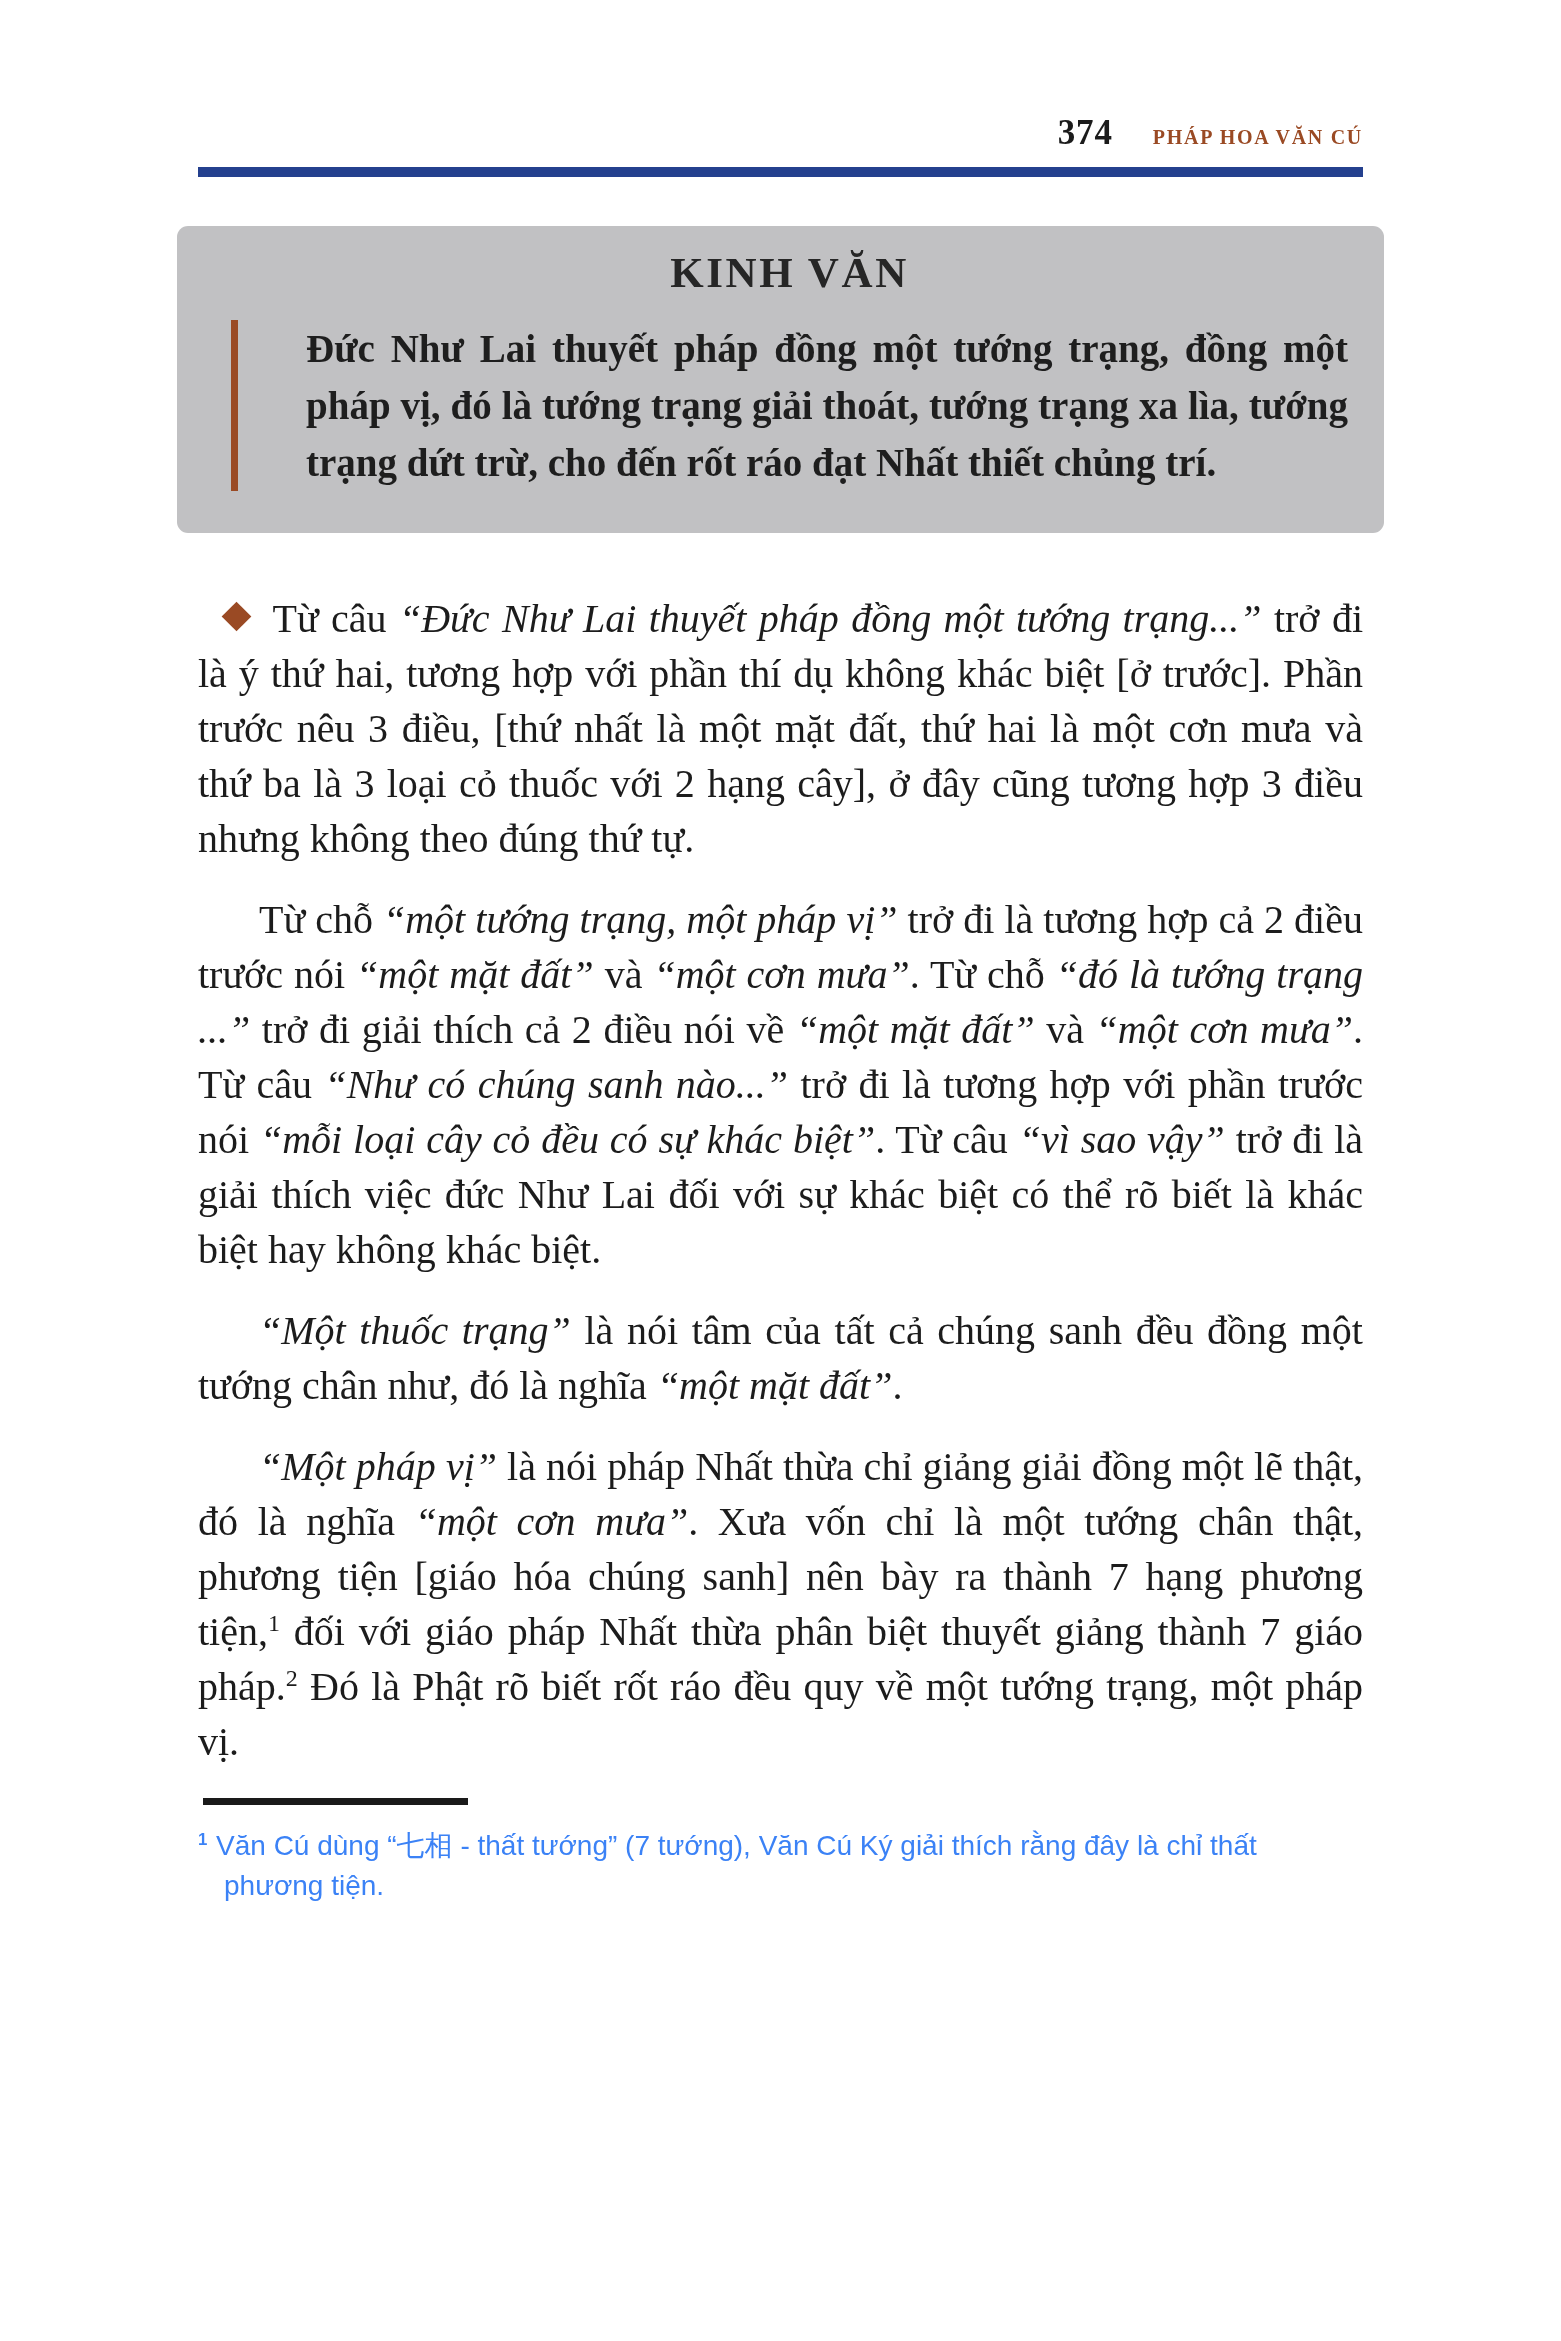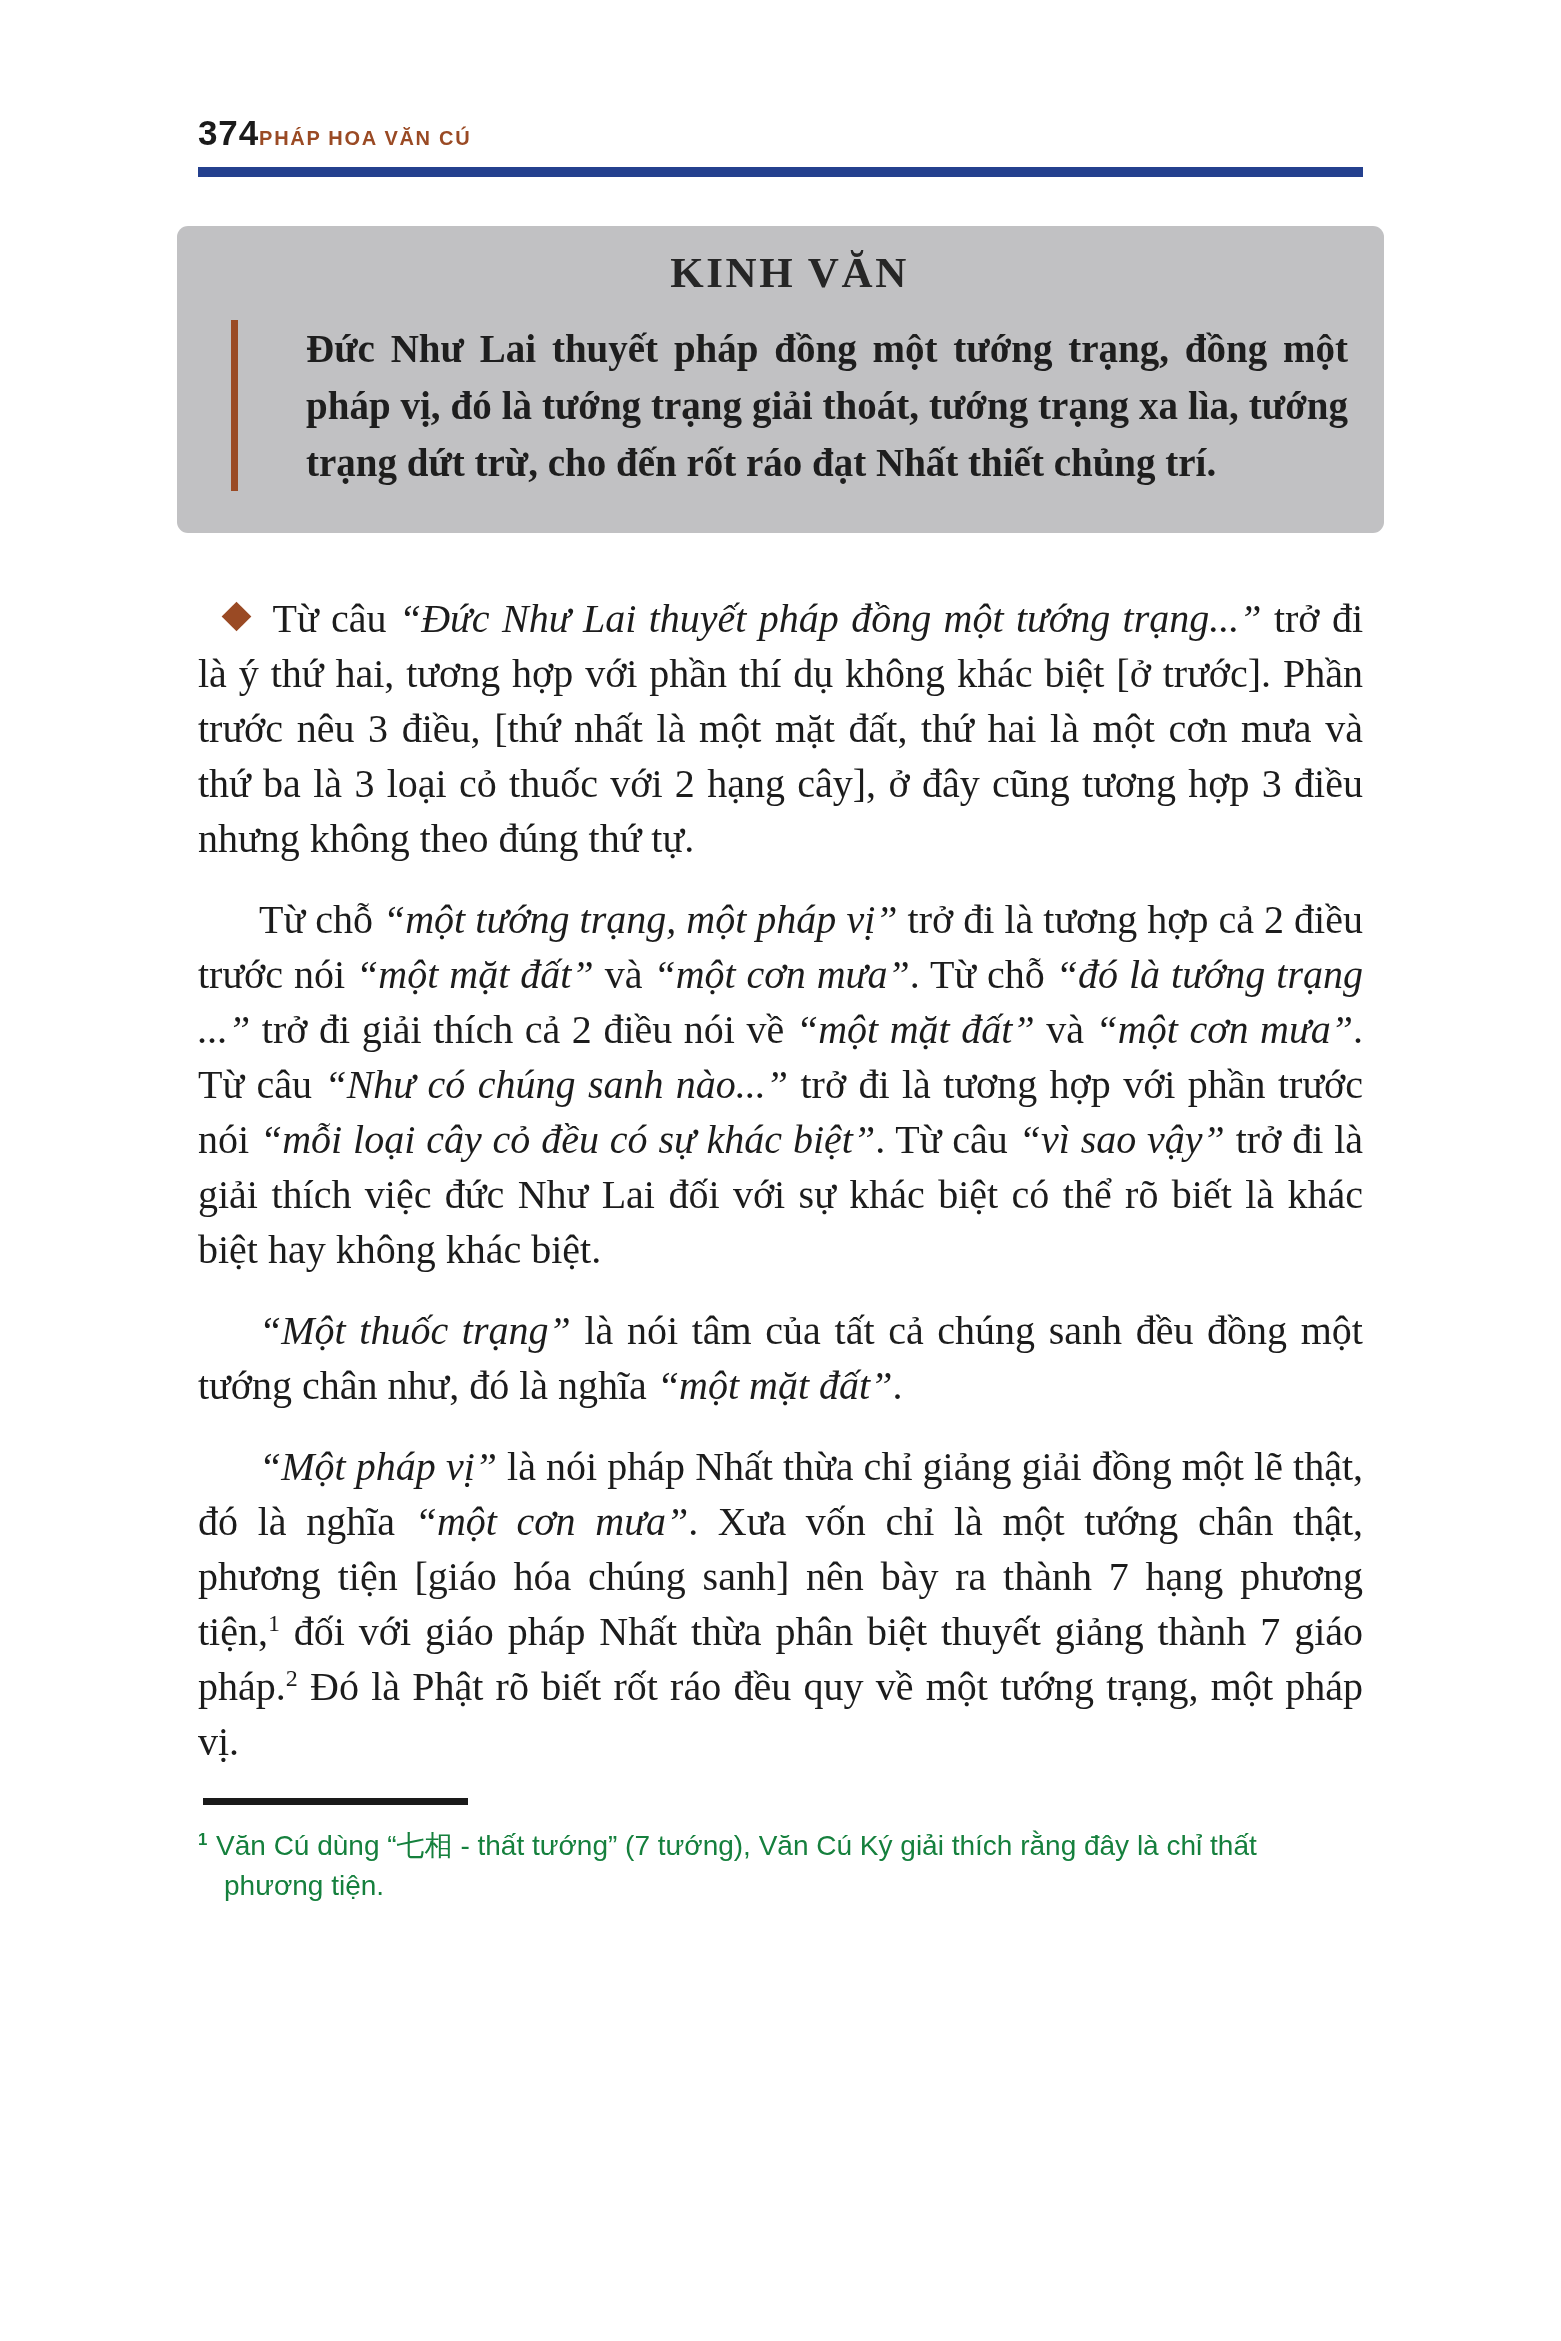--- a/index.html
+++ b/index.html
@@ -10,24 +10,25 @@
     background: #ffffff;
     box-sizing: border-box;
     padding: 113px 198px 0 198px;
     font-family: "Liberation Serif", serif;
     color: #1c1c1c;
     overflow: hidden;
   }
   
   .hdr {
     display: flex;
-    justify-content: flex-start;
+    justify-content: flex-end;
     align-items: baseline;
-    font-family: Liberation Sans, sans-serif;
+    font-family: Liberation Serif, serif;
     font-weight: bold;
+    gap: 40px;
   }
   .hdr .pagenum { font-size: 35px; color: #1b1b1b; letter-spacing: 0.9px; }
   .hdr .runtitle { font-size: 20px; color: var(--accent); letter-spacing: 1.7px; }
   .hdr-rule {
     height: 9.5px;
     background: var(--rule-blue);
     margin-top: 14px;
   }
   
   .kv-box {
@@ -84,21 +85,21 @@
   .fn-rule {
     width: 265px;
     height: 7px;
     background: #1a1a1a;
     margin: 29.5px 0 21px 5.2px;
   }
   .footnotes {
     font-family: "Liberation Sans", sans-serif;
     font-size: 28px;
     line-height: 40px;
-    color: #15803d;
+    color: #3b82f6;
   }
   .fn {
     padding-left: 26px;
     text-indent: -26px;
     margin: 0 0 5.2px 0;
     text-align: left;
   }
   .fn .marker {
     font-size: 60%;
     line-height: 0;

